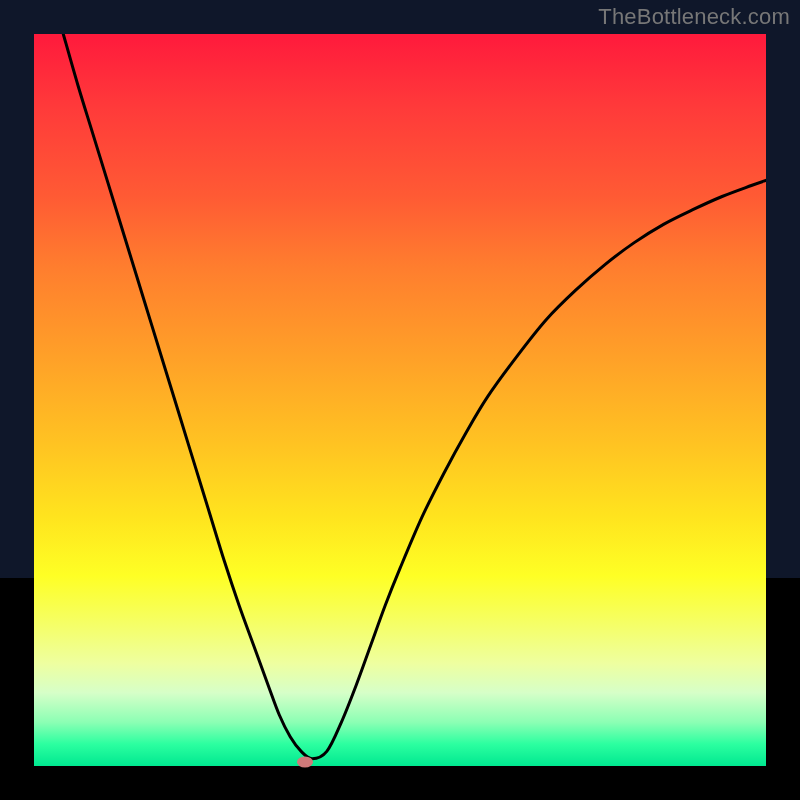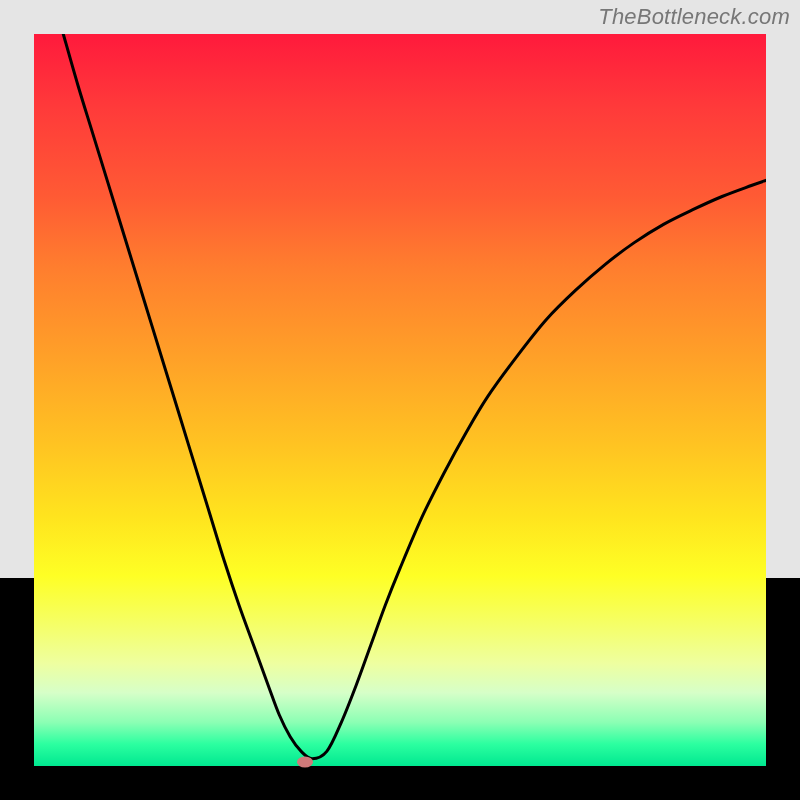--- a/index.html
+++ b/index.html
@@ -1,22 +1,21 @@
 <!DOCTYPE html>
 <html><head>
 <meta charset="utf-8">
 <style>
   * { margin: 0; padding: 0; box-sizing: border-box; }
   html, body { width: 800px; height: 800px; overflow: hidden; background: #000; }
   .frame {
     position: relative;
     width: 800px;
     height: 578px;
-    background: #e5e5e5;
-    font-style: italic;
+    background: #0f172a;
   }
   .watermark {
     position: absolute;
     top: 4px;
     right: 10px;
     font-family: Arial, Helvetica, sans-serif;
     font-size: 22px;
     color: #777;
     letter-spacing: 0.2px;
     z-index: 5;

